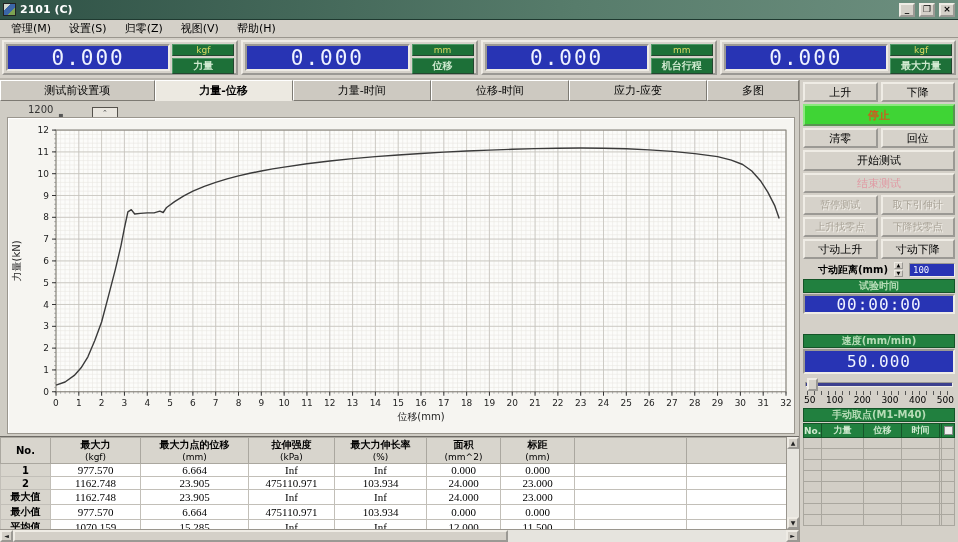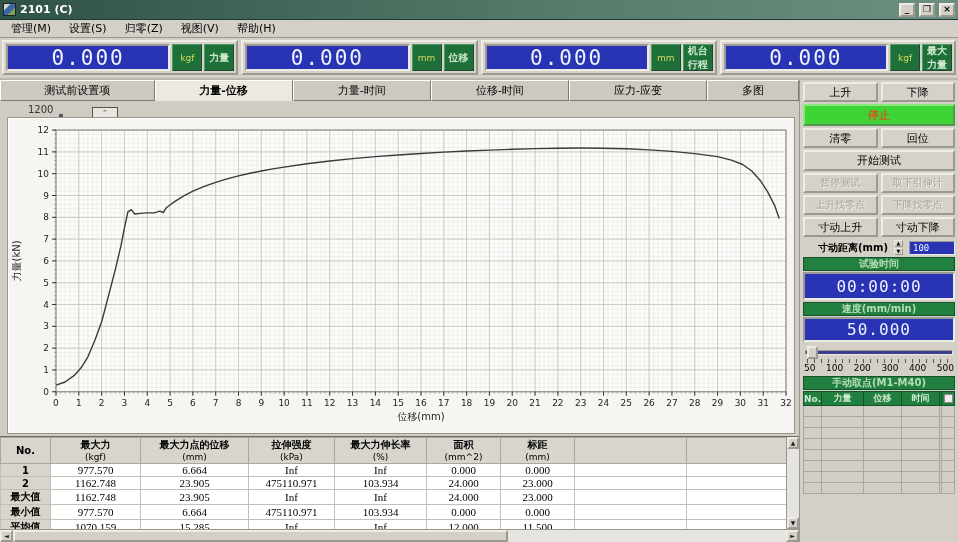--- a/index.html
+++ b/index.html
@@ -11,21 +11,21 @@
   .titlebar .title { color:#fff; font-weight:bold; font-size:11px; flex:1; }
   .app-icon { width:13px; height:13px; background:linear-gradient(135deg,#cfd8cf 0 30%,#3b66a8 30% 65%,#7da352 65%); border:1px solid #222; }
   .win-btn { width:16px; height:14px; background:#d4d0c8; border:2px outset #efece5; font-size:9px; line-height:9px; text-align:center; font-weight:bold; color:#000; }
   .menubar { height:18px; display:flex; align-items:center; padding-left:2px; background:#d4d0c8; border-bottom:1px solid #9a968e; }
   .menu-item { padding:2px 9px; cursor:default; }
 
   
   .display-row { height:42px; display:flex; gap:3px; padding:2px 2px 3px 2px; background:#d4d0c8; border-bottom:2px solid #b9b5ad; }
   .display-group { flex:1; border:2px outset #efece5; background:#d6d2ca; display:flex; gap:2px; padding:2px; }
   .lcd-main { flex:1; background:#2834b4; border:2px inset #efece5; color:#eef2ff; font-family:"DejaVu Sans Mono", monospace; font-size:21px; letter-spacing:2px; display:flex; align-items:center; justify-content:center; }
-  .unit-col { width:62px; display:flex; flex-direction:row; gap:2px; }
+  .unit-col { width:62px; display:flex; flex-direction:column; gap:2px; }
   .unit-box,.label-box { flex:1; background:#1d7038; border:1px outset #4f9a68; text-align:center; display:flex; align-items:center; justify-content:center; }
   .unit-box { color:#d8d862; font-size:9px; }
   .label-box { color:#cfe9cf; font-size:10px; font-weight:bold; }
 
   
   .main { display:flex; height:462px; }
   .left-col { width:799px; display:flex; flex-direction:column; }
   .right-panel { width:159px; background:#d4d0c8; border-left:1px solid #9a968e; padding:2px 3px; display:flex; flex-direction:column; }
 
   
@@ -63,21 +63,21 @@
   
   .btn-row { display:flex; gap:3px; margin-bottom:2px; }
   .btn { flex:1; height:20px; background:#d6d2ca; border:2px outset #efece5; font-size:11px; font-weight:normal; display:flex; align-items:center; justify-content:center; cursor:default; white-space:nowrap; }
   .btn.sm { font-size:10px; }
   .btn.disabled { color:#a8a296; text-shadow:1px 1px 0 #f5f2ec; }
   .btn.pink { color:#e09aa4; }
   .status-btn { height:22px; background:#3fd435; border:2px outset #8ae87e; color:#cf5a1e; font-weight:bold; display:flex; align-items:center; justify-content:center; margin-bottom:2px; font-size:11px; }
   .wide-btn { height:21px; }
   .green-hdr { height:14px; background:#21803f; border:1px solid #145428; color:#b6dcb6; font-size:10px; font-weight:bold; text-align:center; line-height:12px; margin-bottom:1px; }
   .lcd-field { background:#2834b4; border:2px inset #efece5; color:#f0f3ff; font-family:"DejaVu Sans Mono", monospace; display:flex; align-items:center; justify-content:center; }
-  .time-lcd { height:28px; font-size:16px; letter-spacing:1px; margin-bottom:2px; }
+  .time-lcd { height:20px; font-size:16px; letter-spacing:1px; margin-bottom:20px; }
   .speed-lcd { height:25px; font-size:16px; letter-spacing:1px; margin-bottom:2px; }
   .jog-row { display:flex; align-items:center; gap:6px; height:17px; margin-bottom:1px; }
   .jog-label { font-size:10px; font-weight:bold; flex:1; text-align:right; }
   .spinner { width:9px; display:flex; flex-direction:column; gap:1px; }
   .spin-btn { height:7px; background:#d6d2ca; border:1px outset #efece5; font-size:5px; line-height:5px; text-align:center; }
   .jog-field { width:46px; height:14px; font-size:9px; justify-content:flex-start; padding-left:3px; border-width:1px; }
   .slider-box { height:14px; position:relative; margin:1px 2px 0 2px; }
   .groove { position:absolute; left:0; right:0; top:5px; height:5px; background:#3c3f8e; border:1px inset #efece5; }
   .thumb { position:absolute; left:2px; top:1px; width:11px; height:13px; background:#d6d2ca; border:2px outset #efece5; }
   .tickmarks { height:4px; margin:0 4px; background:repeating-linear-gradient(90deg,#555 0 1px,transparent 1px 7px); }
@@ -382,20 +382,23 @@
     </div>
     <div class="status-btn">停止</div>
     <div class="btn-row">
       <div class="btn">清零</div>
       <div class="btn">回位</div>
     </div>
     <div class="btn-row">
         <div class="btn wide-btn">开始测试</div>
       </div>
     <div class="btn-row">
+        <div class="btn pink">结束测试</div>
+      </div>
+    <div class="btn-row">
       <div class="btn sm disabled">暂停测试</div>
       <div class="btn sm disabled">取下引伸计</div>
     </div>
     <div class="btn-row">
       <div class="btn sm disabled">上升找零点</div>
       <div class="btn sm disabled">下降找零点</div>
     </div>
     <div class="btn-row">
       <div class="btn">寸动上升</div>
       <div class="btn">寸动下降</div>

